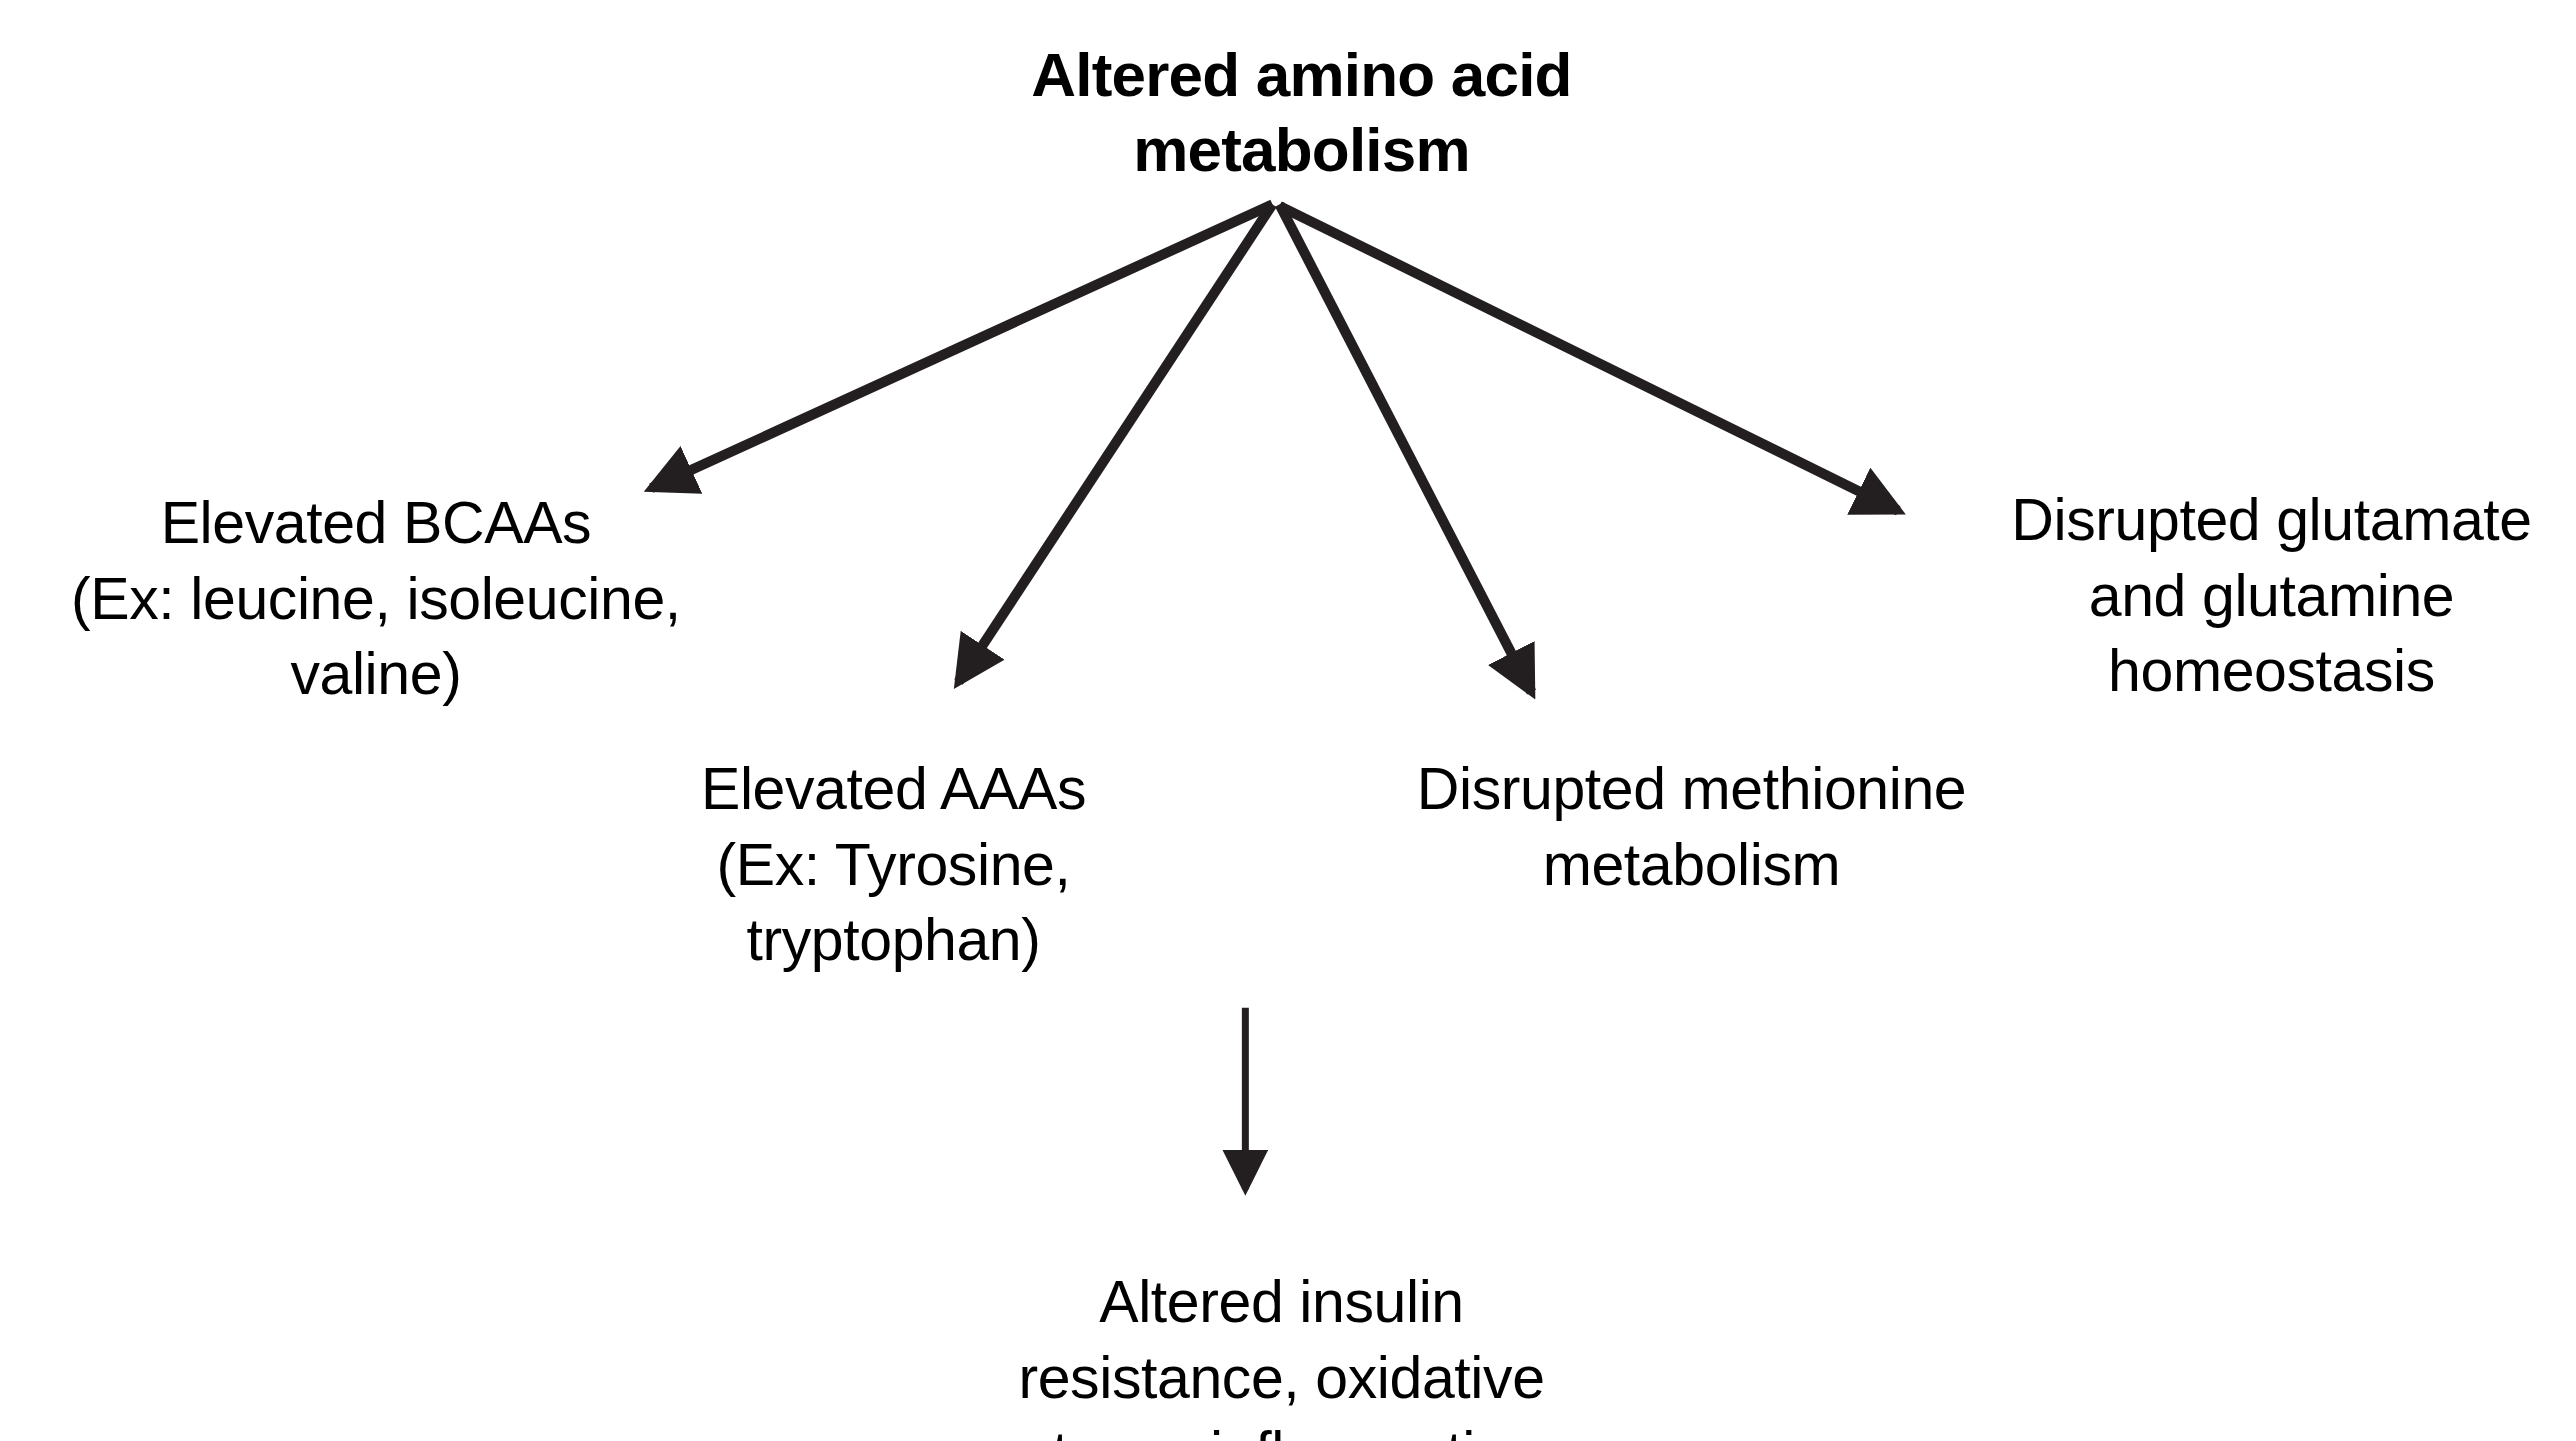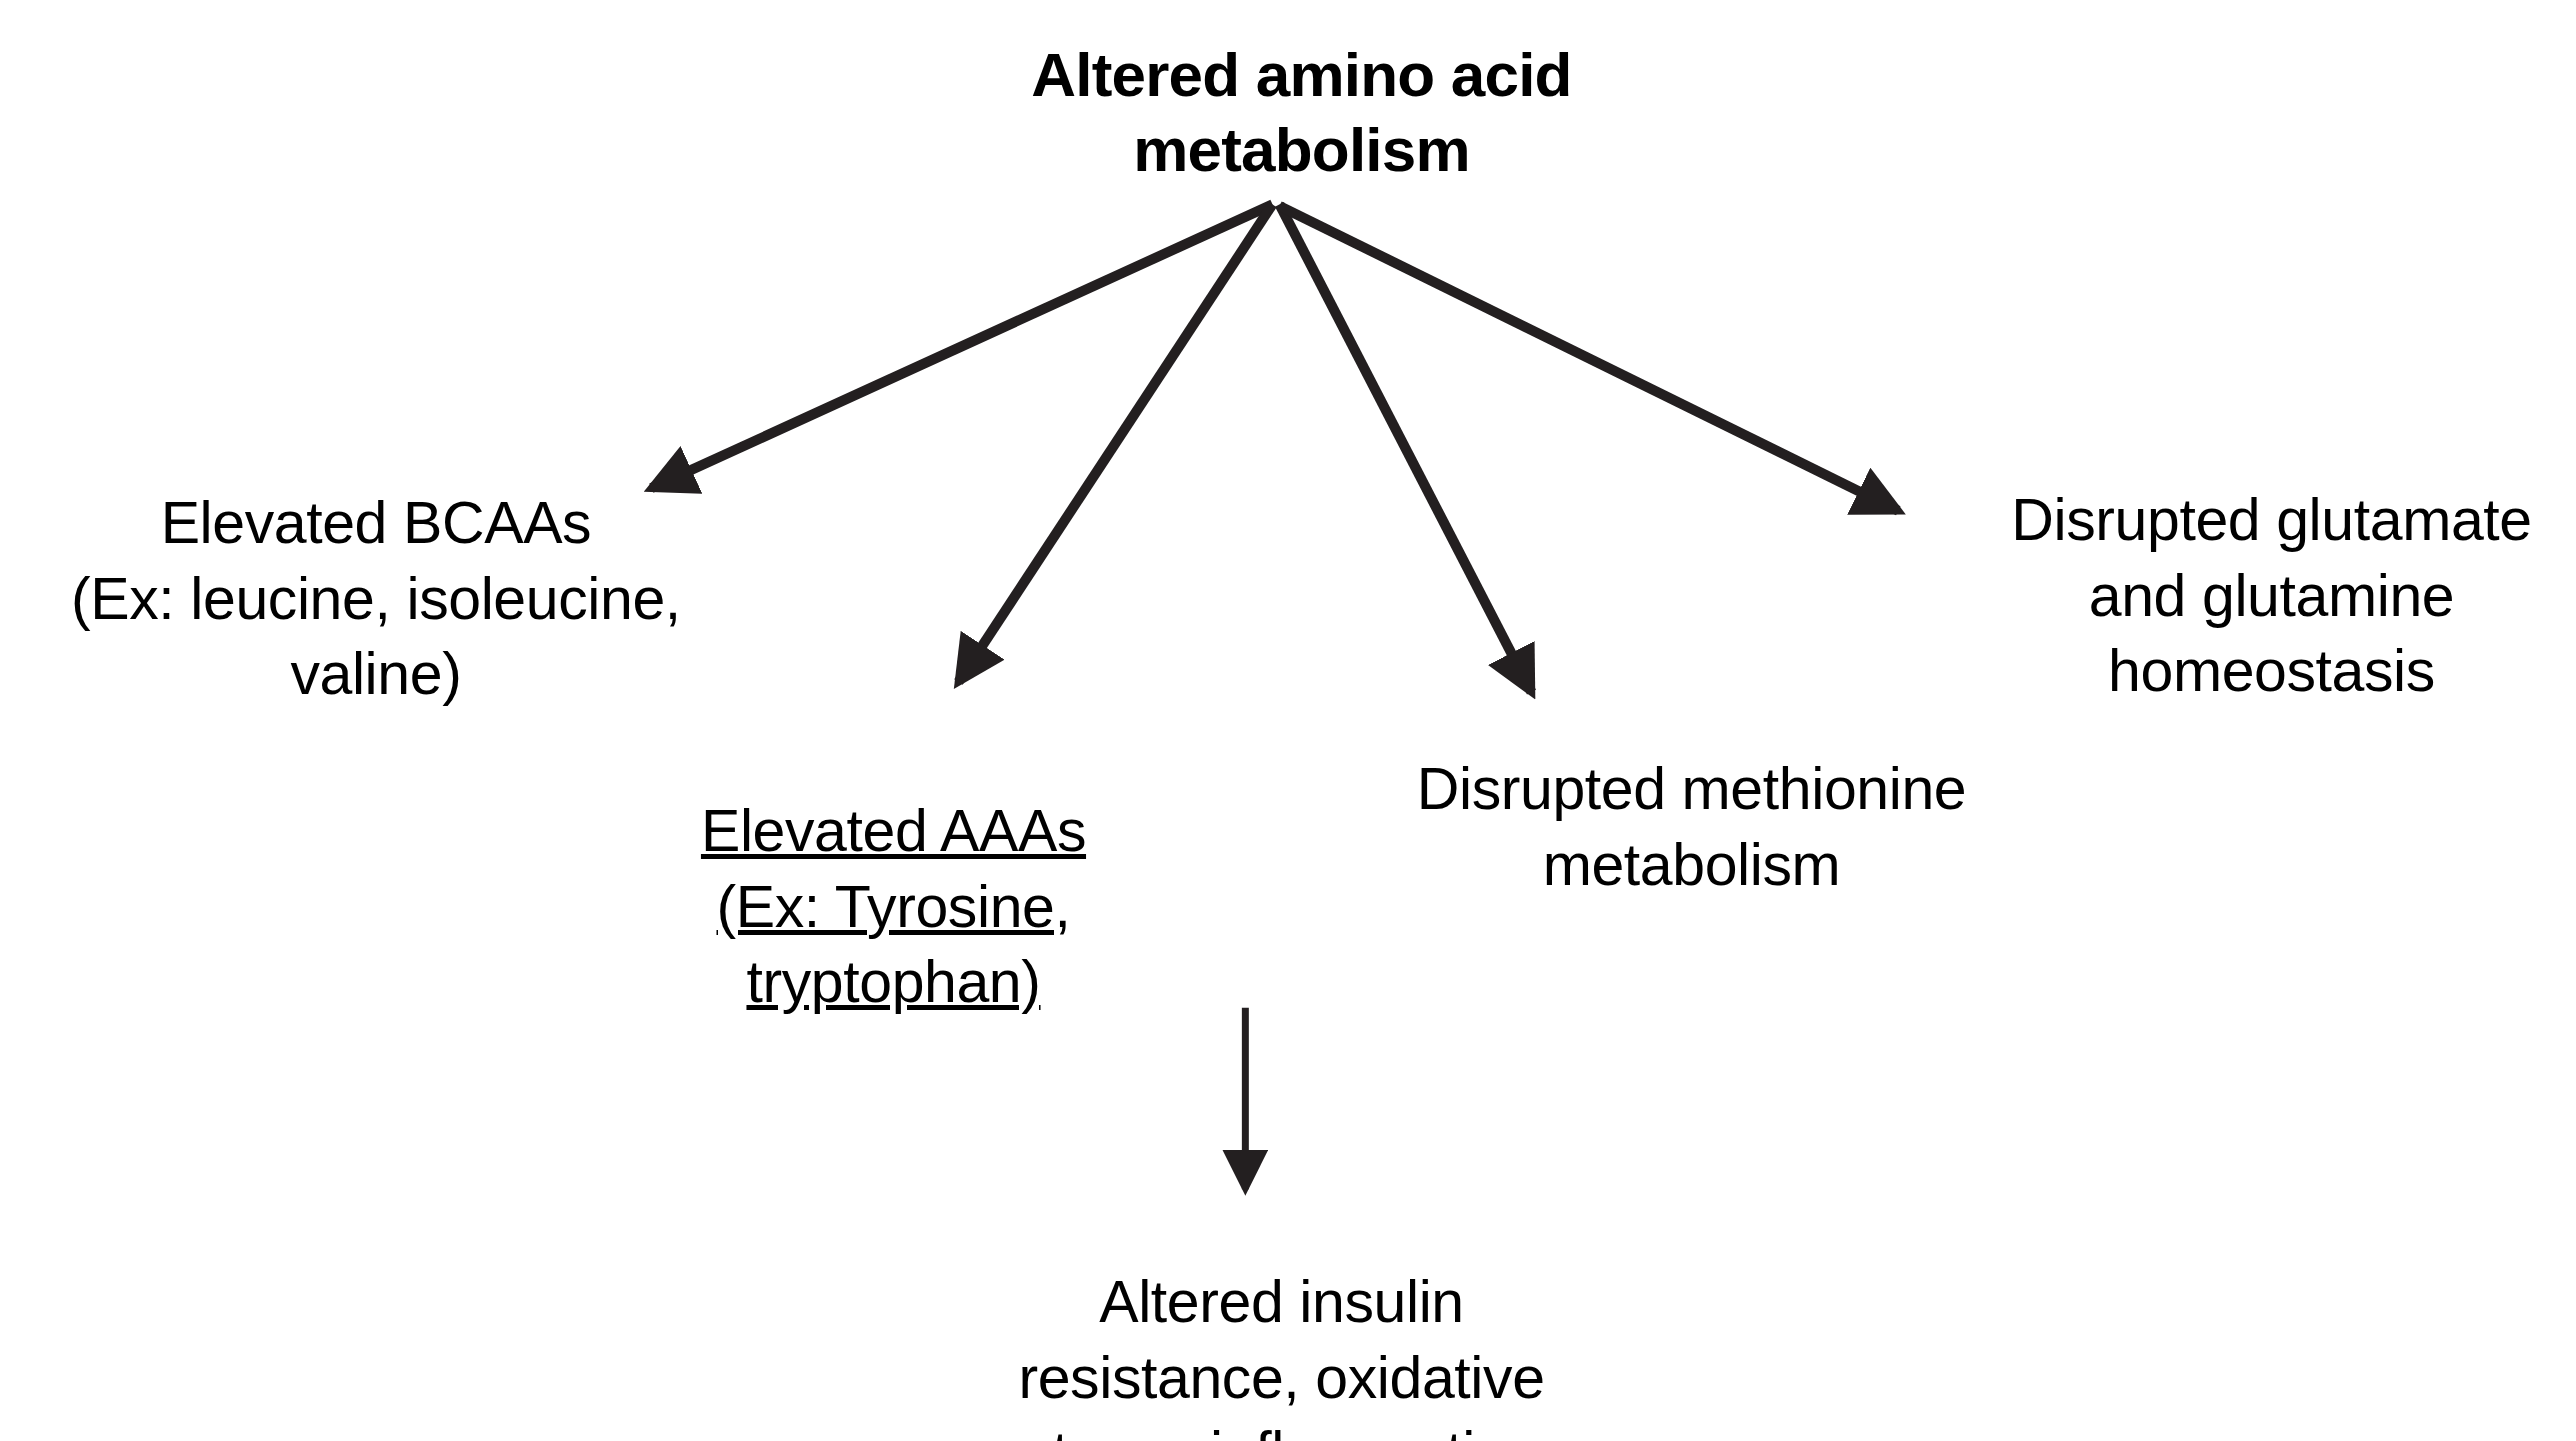--- a/index.html
+++ b/index.html
@@ -39,21 +39,21 @@
     line-height: 1.21;
     letter-spacing: -0.8px;
   }
   .node-branch {
     font-weight: normal;
     font-size: 59px;
   }
   
   #node-root        { left: 914px; top: 4.7px;    width: 775px; }
   #node-bcaa        { left: -11.6px;  top: 454px;  width: 775px; }
-  #node-aaa         { left: 506px;  top: 762px;  width: 775px; text-decoration: underline; }
+  #node-aaa         { left: 506px;  top: 720px;  width: 775px; }
   #node-methionine  { left: 1304px; top: 720px;  width: 775px; }
   #node-glutamate   { left: 1884px; top: 451px;  width: 775px; }
   #node-insulin     { left: 894px; top: 1233px; width: 775px; }
 </style>
 </head>
 <body>
 
 <div id="canvas">
 
   <svg id="arrow-layer" viewBox="0 0 3322 1859" width="2576" height="1442" xmlns="http://www.w3.org/2000/svg">

